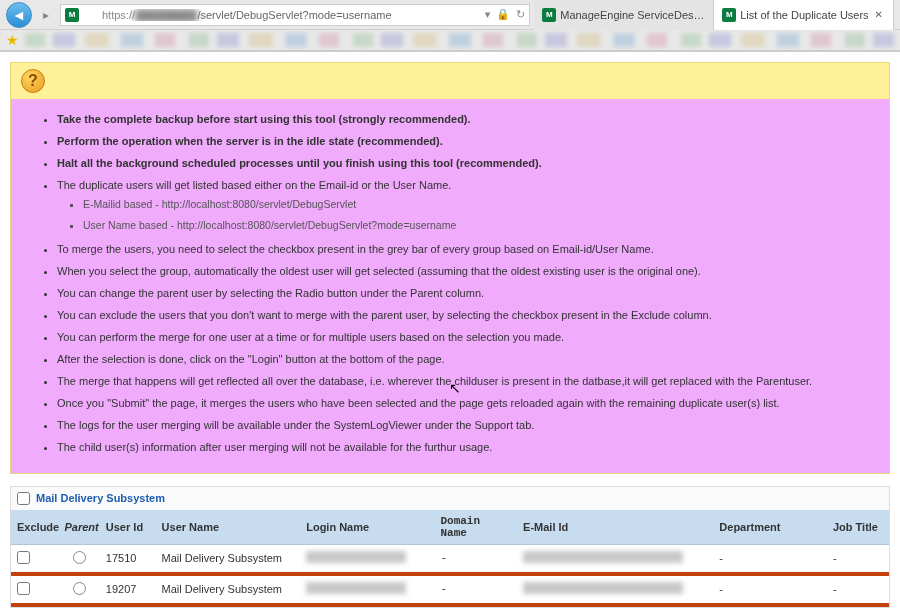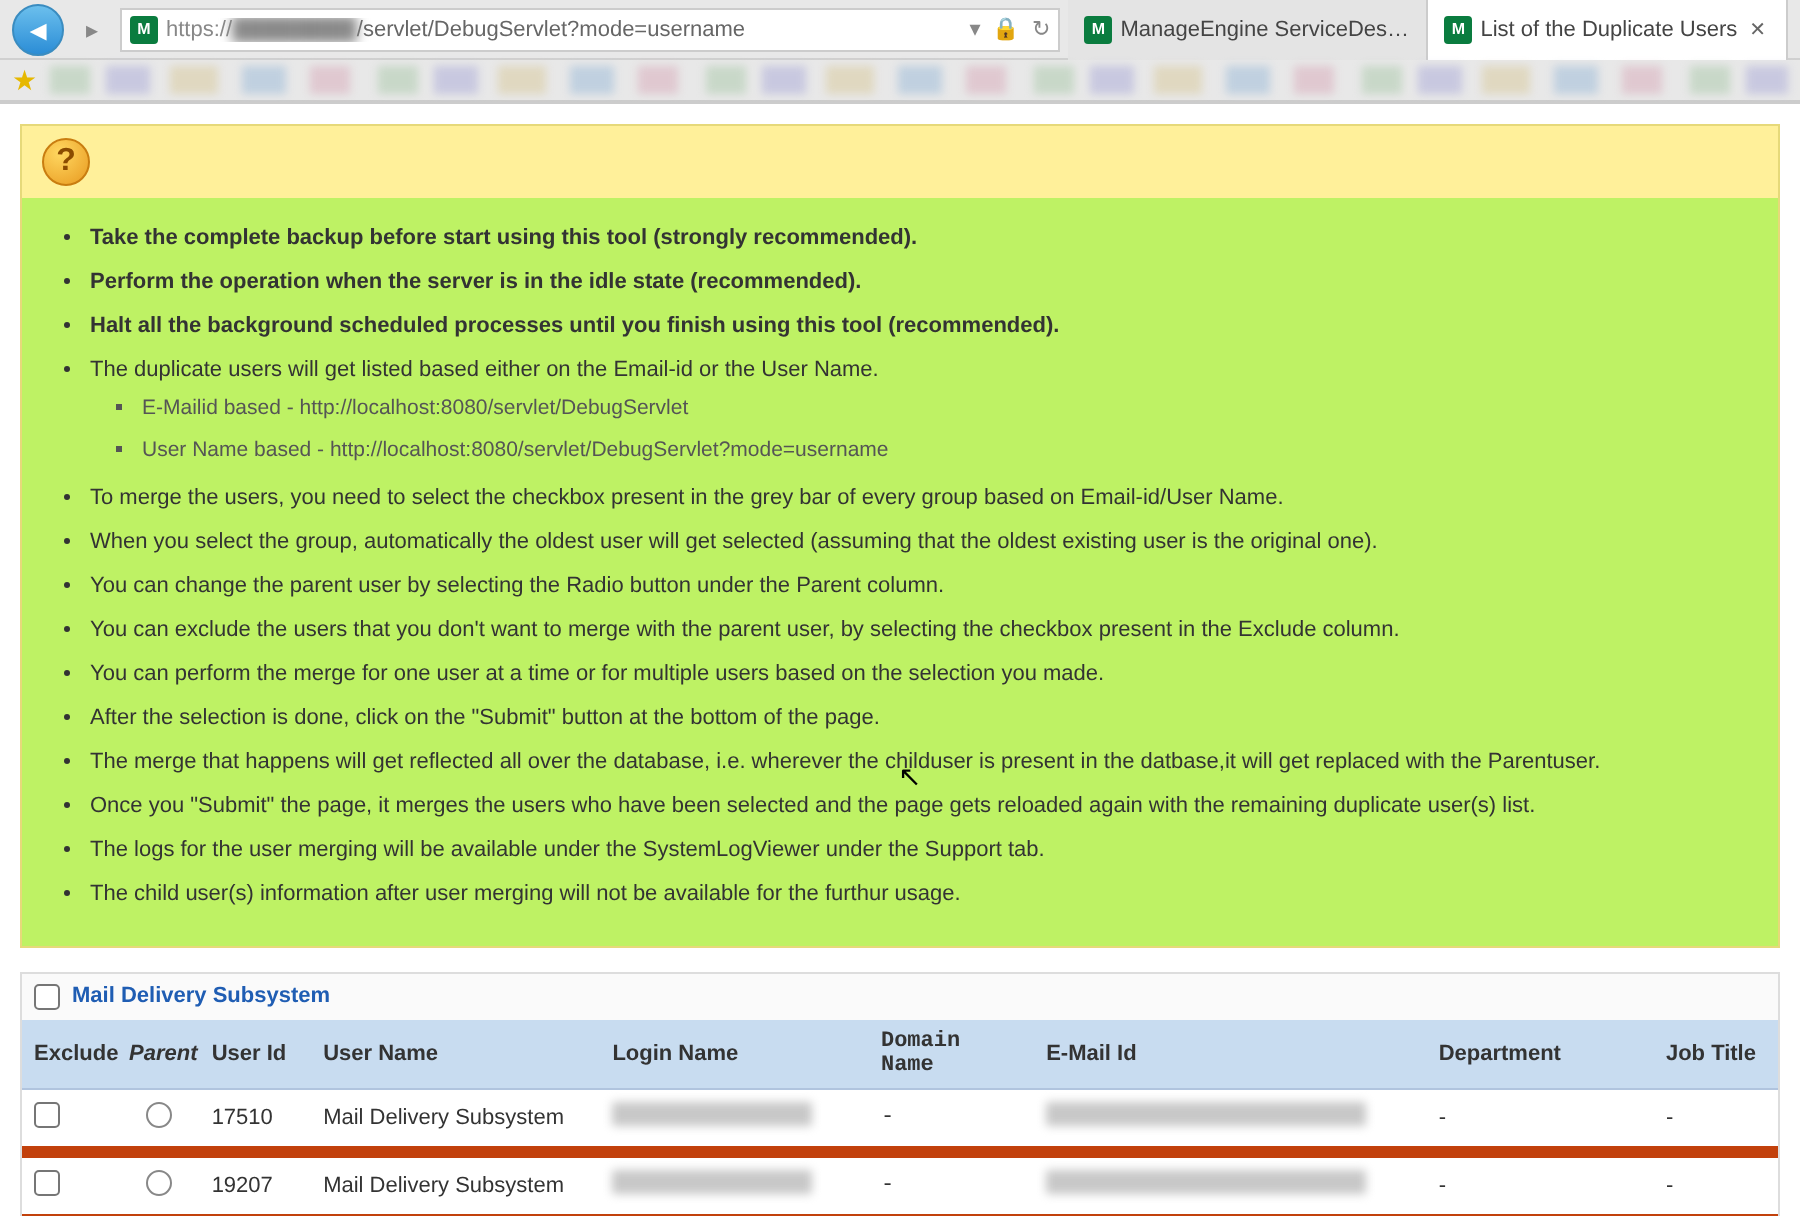--- a/index.html
+++ b/index.html
@@ -53,21 +53,21 @@
   }
   .url-icon {
     width: 14px; height: 14px;
     background: #0a7c3f;
     color: #fff;
     font-size: 8px;
     display: flex; align-items: center; justify-content: center;
     border-radius: 2px;
     font-weight: bold;
   }
-  .url-text { flex: 1; white-space: nowrap; overflow: hidden; }
+  .url-text { flex: 1; white-space: nowrap; overflow: hidden; margin-left: 19px; }
   .url-text .proto { color: #888; }
   .url-text .blur { filter: blur(3px); color: #888; }
   .url-right { display: flex; gap: 6px; color: #888; font-size: 11px; }
   .tab-strip {
     display: flex;
     align-items: center;
     height: 30px;
   }
   .tab {
     display: flex;
@@ -137,22 +137,22 @@
     width: 24px; height: 24px;
     border-radius: 50%;
     background: radial-gradient(circle at 35% 30%, #ffd760, #e89a20);
     display: flex; align-items: center; justify-content: center;
     color: #8a4b00;
     font-weight: bold;
     font-size: 16px;
     border: 1px solid #c97d10;
   }
   .yellow-body {
-    background: #bef264;
-    padding: 10px 14px 14px;
+    background: #f0abfc;
+    padding: 10px 26px 14px;
   }
   .yellow-body ul { list-style: disc; padding-left: 20px; }
   .yellow-body ul ul { list-style: square; padding-left: 26px; margin: 0 0; }
   .yellow-body li { padding: 3px 0; line-height: 1.45; color: #333; }
   .red-bold { color: #d00000; font-weight: bold; }
   .black-bold { font-weight: bold; color: #000; }
   .ul-sub li { color: #555; font-size: 10.5px; }
 
   
   .group { margin-top: 12px; border: 1px solid #ddd; }
@@ -176,21 +176,21 @@
     padding: 5px 6px;
     border-bottom: 1px solid #b0c4de;
     font-weight: bold;
   }
   table.grid td {
     padding: 6px 6px;
     font-size: 11px;
     color: #333;
     vertical-align: middle;
   }
-  table.grid tr td { border-bottom: 6px solid #c2410c; }
+  table.grid tr td { border-bottom: 4px solid #c2410c; }
   .col-exclude { width: 46px; }
   .col-parent  { width: 40px; text-align: center; font-style: italic; }
   .col-userid  { width: 54px; }
   .col-username{ width: 140px; }
   .col-login   { width: 130px; }
   .col-domain  { width: 80px; font-family: Liberation Mono, monospace; }
   .col-email   { width: 190px; }
   .col-dept    { width: 110px; }
   .col-job     { width: 60px; }
   .blur-cell {
@@ -263,21 +263,21 @@
           <li class="black-bold">Halt all the background scheduled processes until you finish using this tool (recommended).</li>
           <li>The duplicate users will get listed based either on the Email-id or the User Name.<ul class="ul-sub">
               <li>E-Mailid based - http://localhost:8080/servlet/DebugServlet</li>
               <li>User Name based - http://localhost:8080/servlet/DebugServlet?mode=username</li>
             </ul></li>
           <li>To merge the users, you need to select the checkbox present in the grey bar of every group based on Email-id/User Name.</li>
           <li>When you select the group, automatically the oldest user will get selected (assuming that the oldest existing user is the original one).</li>
           <li>You can change the parent user by selecting the Radio button under the Parent column.</li>
           <li>You can exclude the users that you don't want to merge with the parent user, by selecting the checkbox present in the Exclude column.</li>
           <li>You can perform the merge for one user at a time or for multiple users based on the selection you made.</li>
-          <li>After the selection is done, click on the "Submit" button at the bottom of the page.</li>
+          <li>After the selection is done, click on the "Login" button at the bottom of the page.</li>
           <li>The merge that happens will get reflected all over the database, i.e. wherever the childuser is present in the datbase,it will get replaced with the Parentuser.</li>
           <li>Once you "Submit" the page, it merges the users who have been selected and the page gets reloaded again with the remaining duplicate user(s) list.</li>
           <li>The logs for the user merging will be available under the SystemLogViewer under the Support tab.</li>
           <li>The child user(s) information after user merging will not be available for the furthur usage.</li>
         </ul>
     </div>
   </div>
 
   <div id="groups-container">
       <div class="group">

